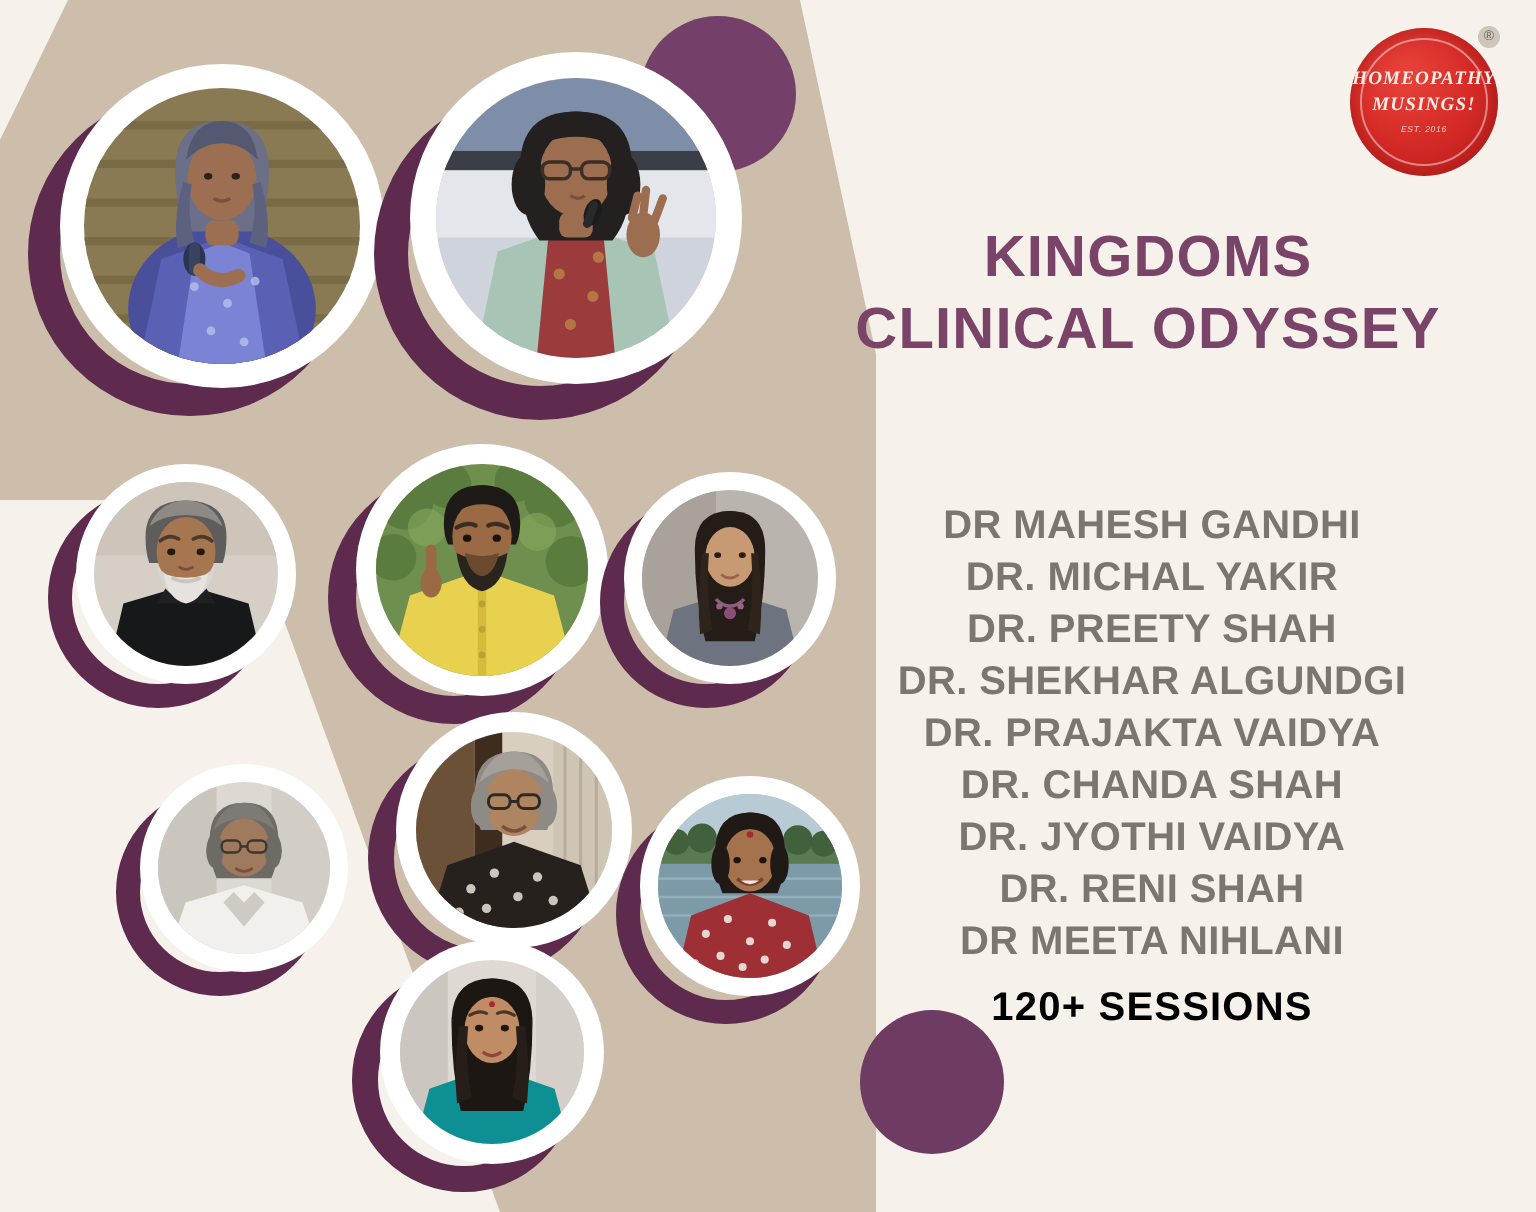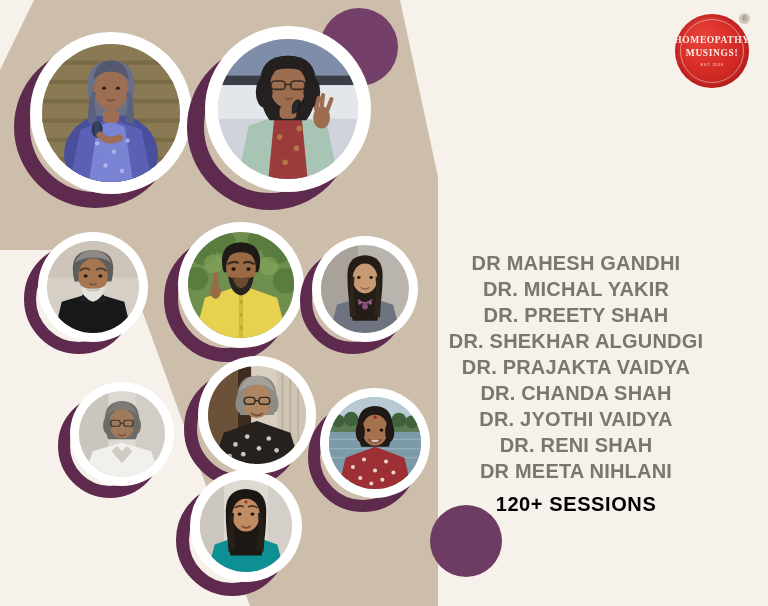--- a/index.html
+++ b/index.html
@@ -183,20 +183,21 @@
     flex-direction: column;
     align-items: center;
     justify-content: center;
     color: #FCECE6;
     font-family: "Liberation Serif", serif;
     font-weight: bold;
     font-size: 9.5px;
     letter-spacing: 0.6px;
     line-height: 1.35;
     text-align: center;
+    font-style: italic;
   }
   .logo-sub {
     font-size: 4.2px;
     letter-spacing: 0.4px;
     margin-top: 3px;
     color: #F6D2C8;
     font-family: "Liberation Sans", sans-serif;
     font-weight: normal;
   }
   .logo-reg {
@@ -518,20 +519,22 @@
         <path d="M62 30 q-5 -3 -9 -1" stroke="#4a3527" stroke-width="1.8" fill="none" stroke-linecap="round"></path>
         <ellipse cx="43" cy="37" rx="2.2" ry="1.8" fill="#1e150e"></ellipse>
         <ellipse cx="57" cy="37" rx="2.2" ry="1.8" fill="#1e150e"></ellipse>
         <path d="M45 50 q5 4 10 0" stroke="#8a4a3c" stroke-width="1.8" fill="none"></path>
         <circle cx="50" cy="24" r="1.6" fill="#a62a2a"></circle>
       </svg>
     </div>
   </div>
 
   <div class="title">
+    <span class="ln ln2">KINGDOMS</span>
+    <span class="ln">CLINICAL ODYSSEY</span>
   </div>
 
   <div class="names">
     <span class="nm">DR MAHESH GANDHI</span>
     <span class="nm">DR. MICHAL YAKIR</span>
     <span class="nm">DR. PREETY SHAH</span>
     <span class="nm">DR. SHEKHAR ALGUNDGI</span>
     <span class="nm">DR. PRAJAKTA VAIDYA</span>
     <span class="nm">DR. CHANDA SHAH</span>
     <span class="nm">DR. JYOTHI VAIDYA</span>

